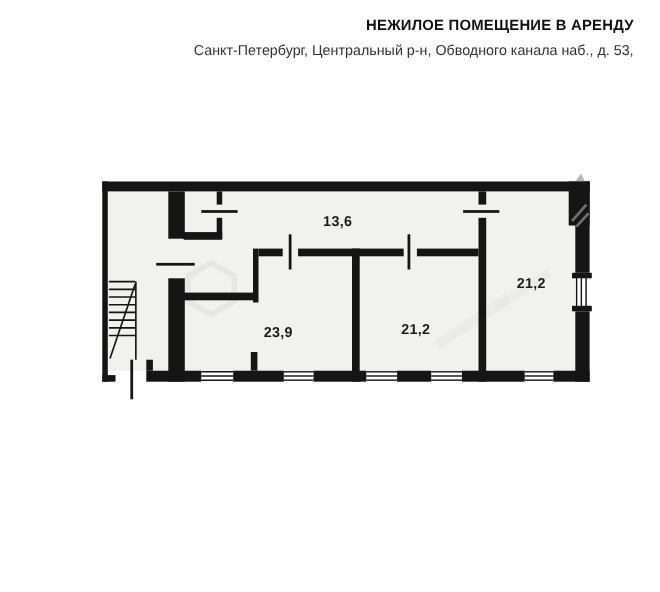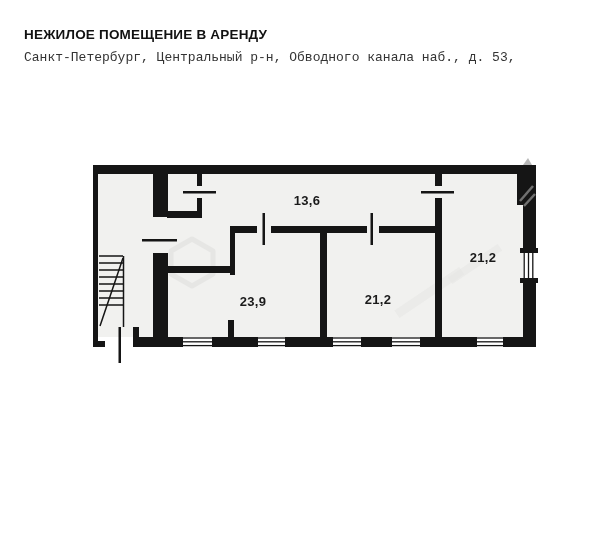--- a/index.html
+++ b/index.html
@@ -13,38 +13,38 @@
   }
   .page {
     position: relative;
     width: 600px;
     height: 538px;
     background: #ffffff;
   }
   .header {
     position: absolute;
     left: 24px;
-    top: 27px;
+    top: 15px;
     width: 552px;
+    text-align: right;
   }
   .title {
     margin: 0;
     font-size: 13.5px;
     font-weight: bold;
     color: #111111;
     letter-spacing: 0.2px;
     line-height: 15px;
   }
   .address {
     margin: 7px 0 0 0;
     font-size: 13px;
     font-weight: 400;
     color: #333333;
     line-height: 17px;
-    font-family: Liberation Mono, monospace;
   }
   .plan-figure {
     position: absolute;
     left: 0;
     top: 0;
     margin: 5px;
     width: 600px;
     height: 538px;
   }
   svg { display: block; }

